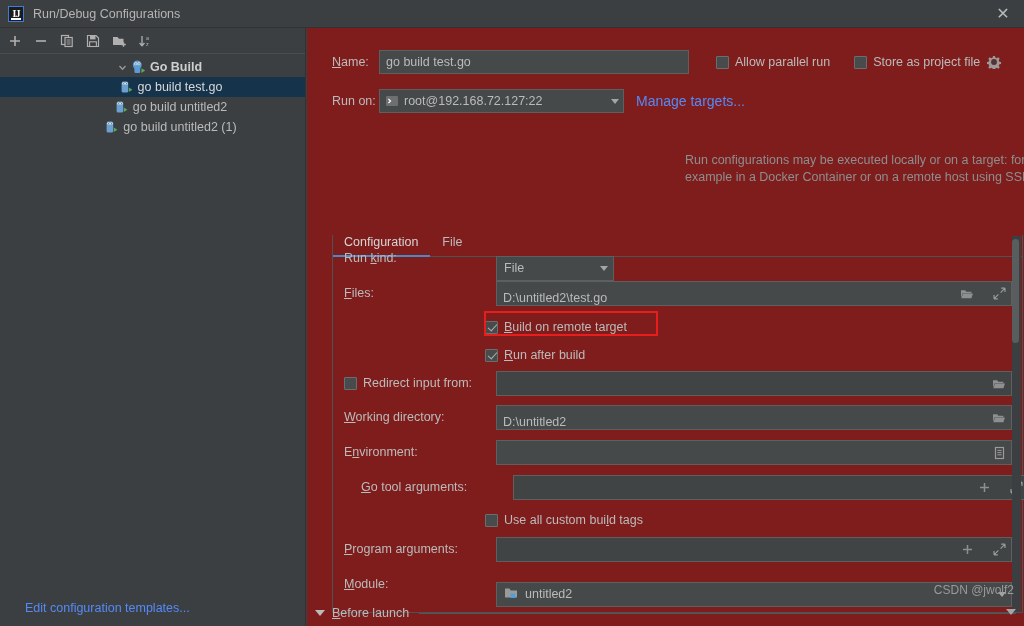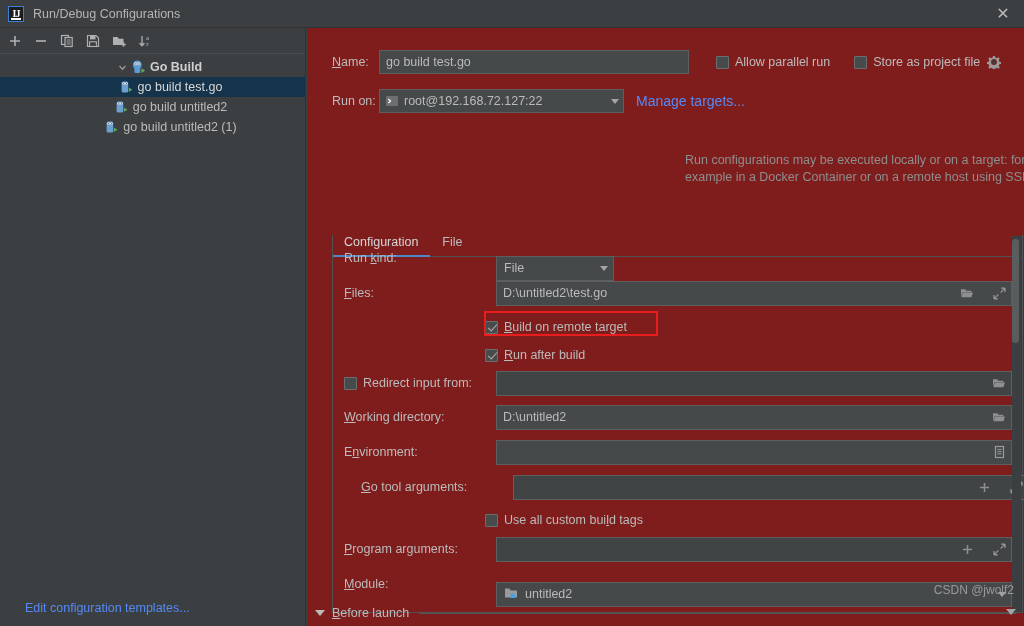--- a/index.html
+++ b/index.html
@@ -157,21 +157,21 @@
   .form {
     position: absolute; left: 25px; top: 207px; width: 691px; height: 378px;
     border: 1px solid #4f5254; border-top: none;
   }
 
   .frow { position: absolute; display: flex; align-items: center; height: 24px; }
   .flabel { width: 152px; flex: none; font-size: 12.5px; color: #bbbbbb; }
 
   .fieldbox {
     background: #45494a; border: 1px solid #5e6060; height: 25px;
-    display: flex; align-items: center; padding: 0 2px 0 6px;
+    display: flex; align-items: flex-end; padding: 0 2px 0 6px;
     font-size: 12.5px; color: #bbbbbb; gap: 12px;
   }
   .fieldbox .val { flex: 1; overflow: hidden; white-space: nowrap; }
   .fieldbox.dim { background: #414445; }
   .fbtn {
     width: 20px; height: 22px; display: flex; align-items: center;
     justify-content: center; cursor: pointer; flex: none;
   }
 
   .combo-sm {

